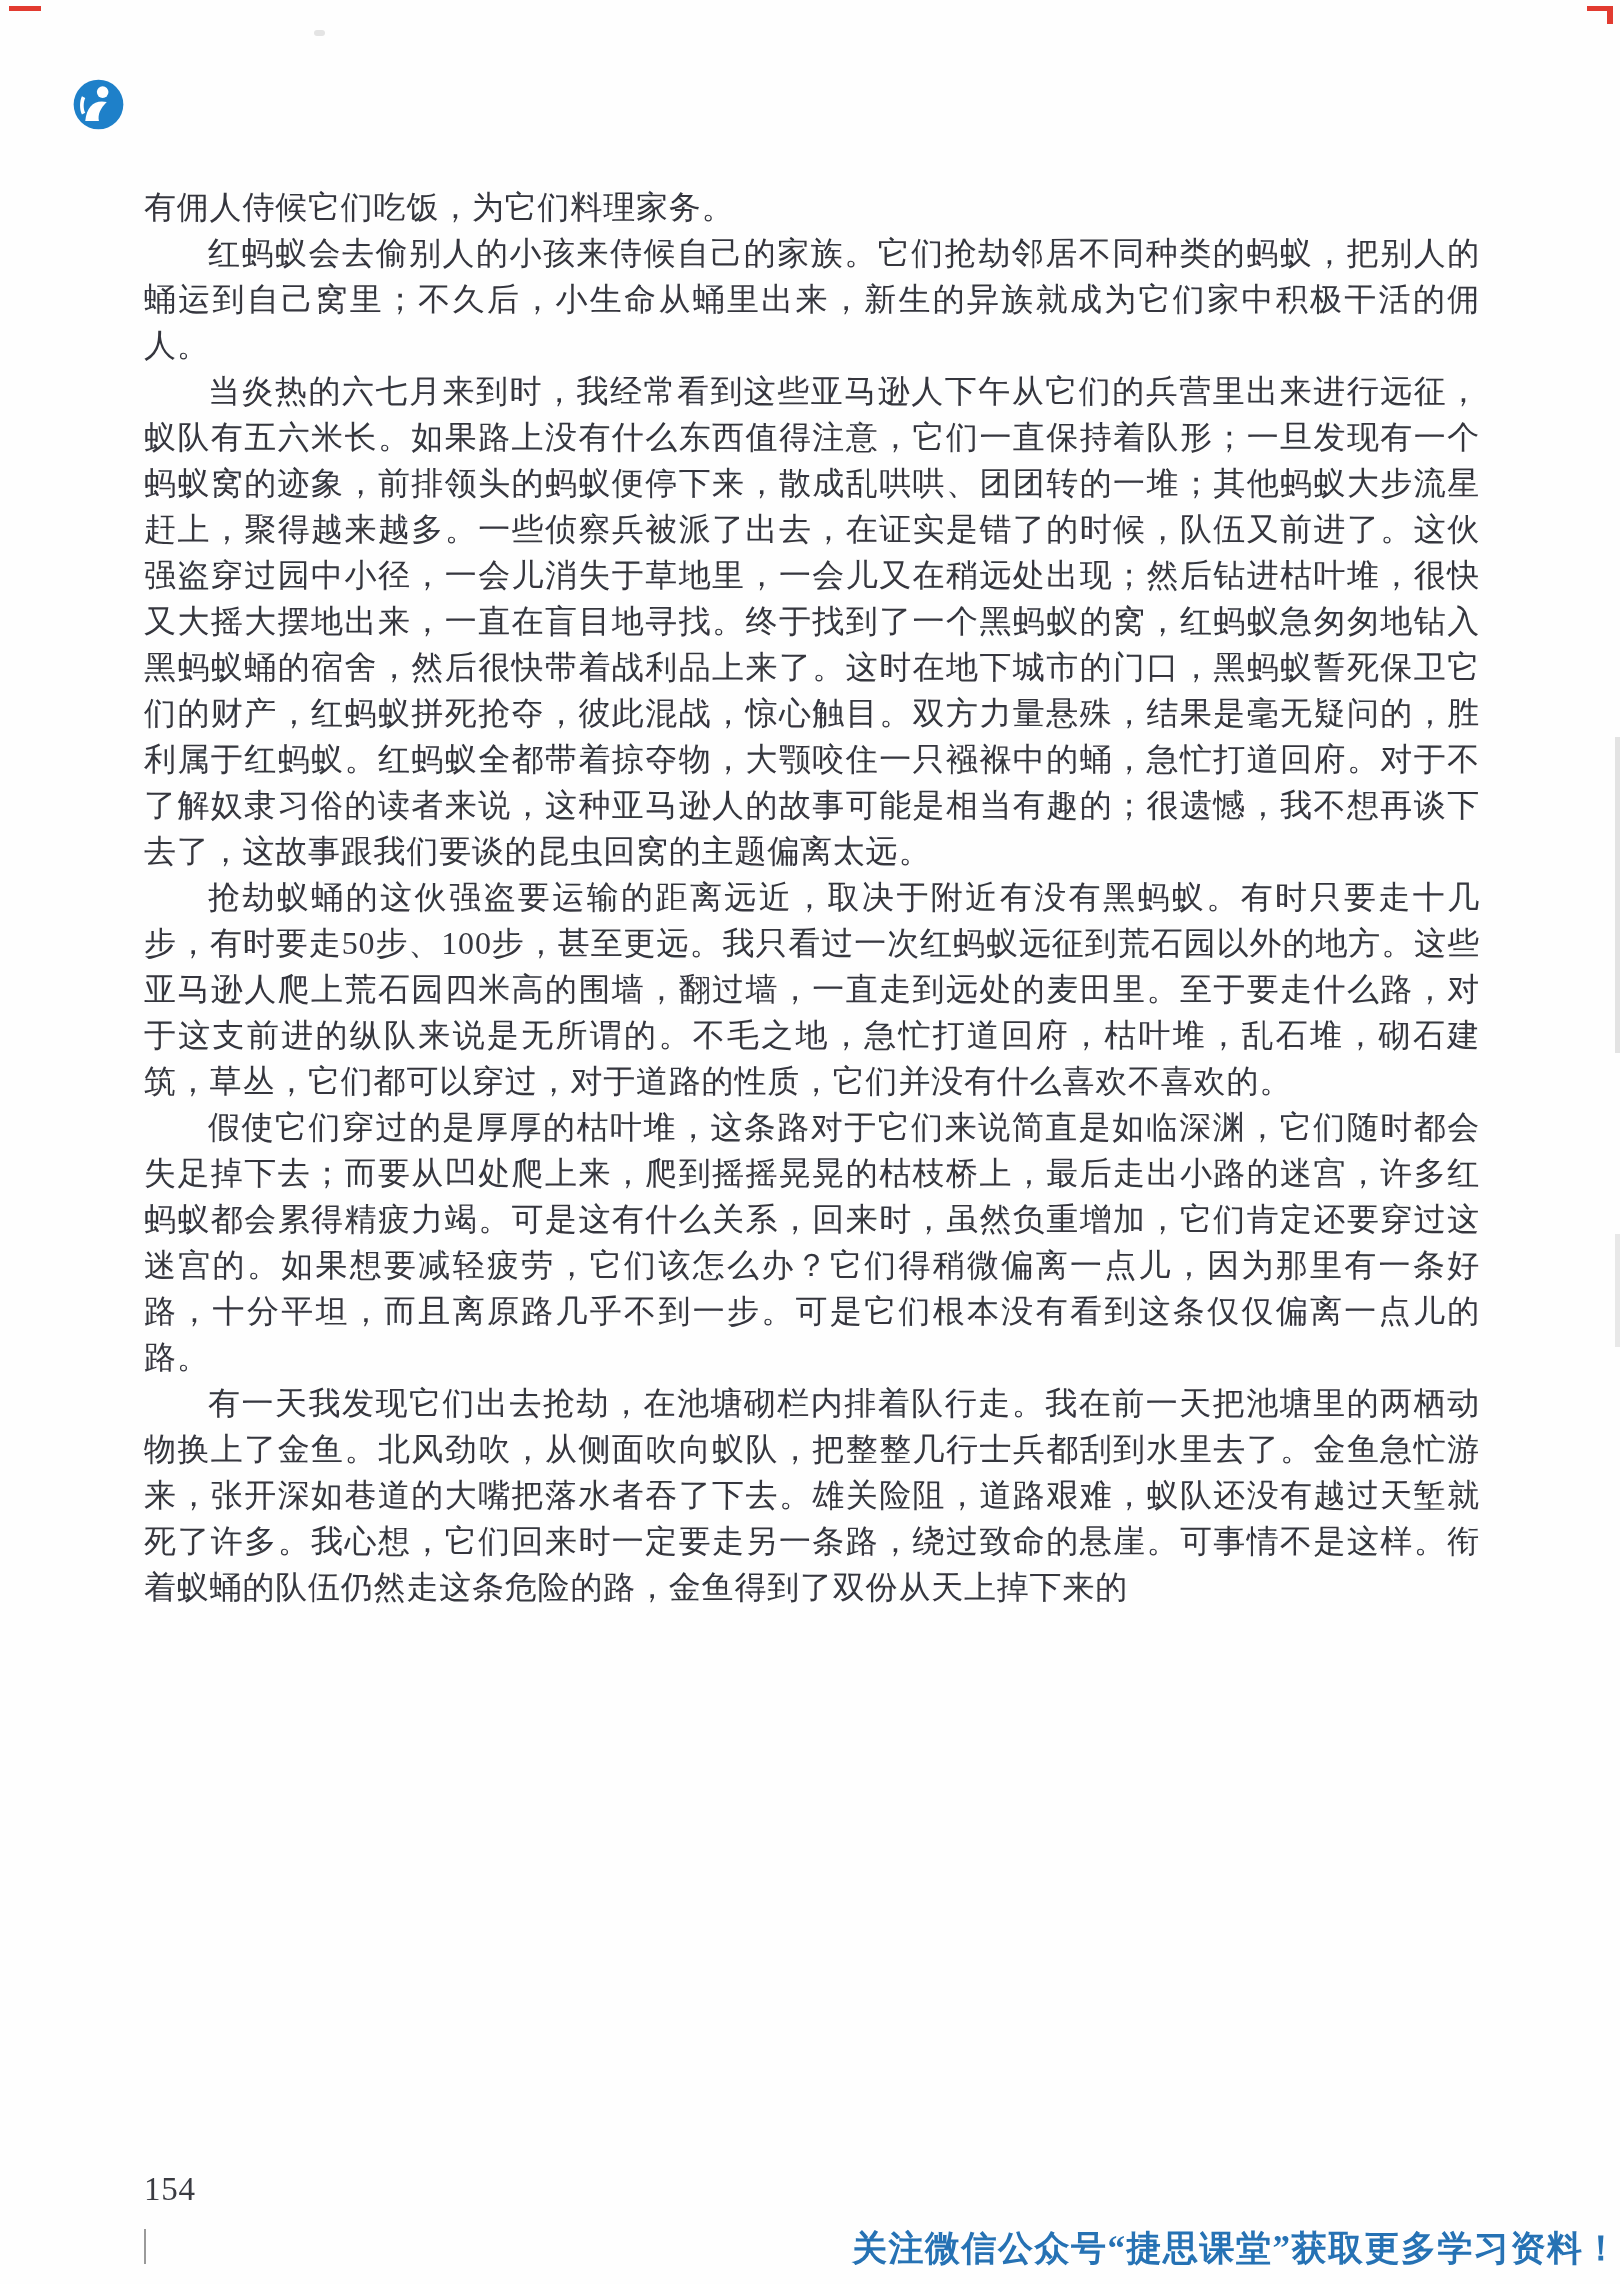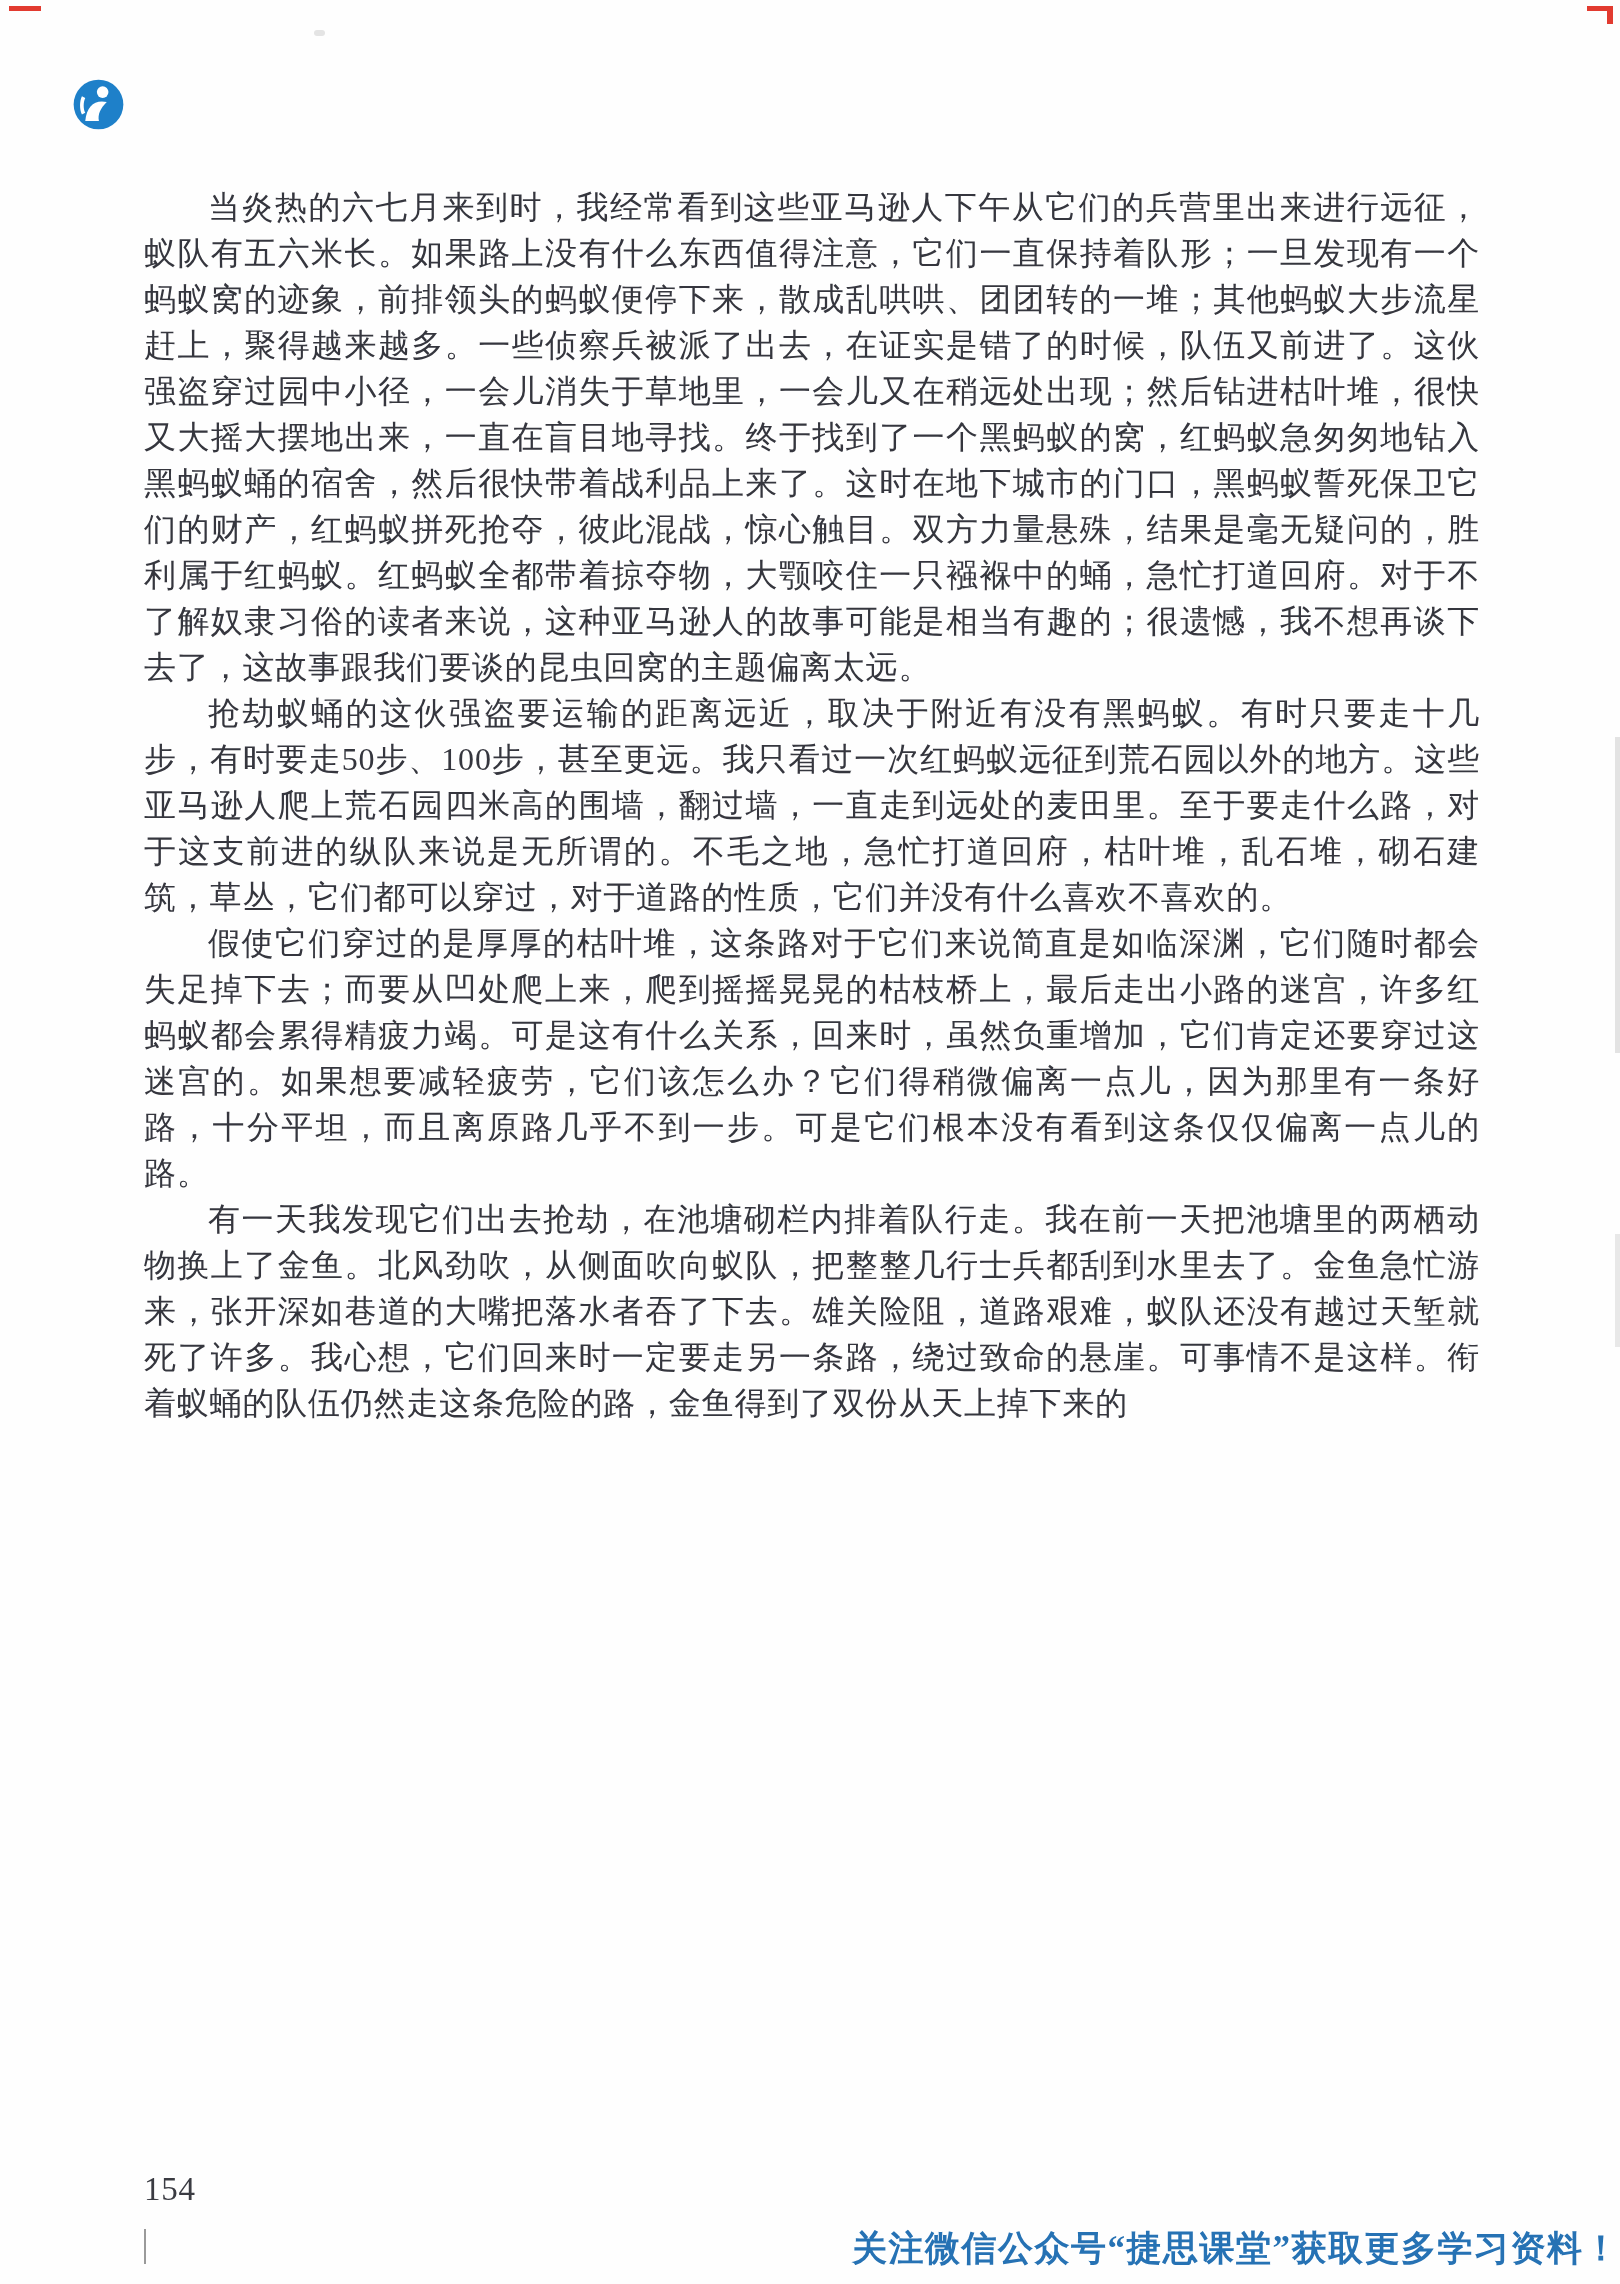--- a/index.html
+++ b/index.html
@@ -124,20 +124,22 @@
   <div class="logo">
     <svg width="53" height="53" viewBox="0 0 64 64" aria-hidden="true">
       <circle cx="32" cy="32" r="30" fill="#1e80c9"></circle>
       <circle cx="37" cy="17" r="7" fill="#ffffff"></circle>
       <path d="M16 52 C18 34 27 26 42 29 C34 37 31 44 32.5 52 Z" fill="#ffffff"></path>
       <path d="M12 22 C9 28 9 38 12 44 L16 42 C13.5 37 13.5 29 16 24 Z" fill="#ffffff"></path>
     </svg>
   </div>
 
   <div class="content">
+    <p class="no-indent">有佣人侍候它们吃饭，为它们料理家务。</p>
+    <p>红蚂蚁会去偷别人的小孩来侍候自己的家族。它们抢劫邻居不同种类的蚂蚁，把别人的蛹运到自己窝里；不久后，小生命从蛹里出来，新生的异族就成为它们家中积极干活的佣人。</p>
     <p>当炎热的六七月来到时，我经常看到这些亚马逊人下午从它们的兵营里出来进行远征，蚁队有五六米长。如果路上没有什么东西值得注意，它们一直保持着队形；一旦发现有一个蚂蚁窝的迹象，前排领头的蚂蚁便停下来，散成乱哄哄、团团转的一堆；其他蚂蚁大步流星赶上，聚得越来越多。一些侦察兵被派了出去，在证实是错了的时候，队伍又前进了。这伙强盗穿过园中小径，一会儿消失于草地里，一会儿又在稍远处出现；然后钻进枯叶堆，很快又大摇大摆地出来，一直在盲目地寻找。终于找到了一个黑蚂蚁的窝，红蚂蚁急匆匆地钻入黑蚂蚁蛹的宿舍，然后很快带着战利品上来了。这时在地下城市的门口，黑蚂蚁誓死保卫它们的财产，红蚂蚁拼死抢夺，彼此混战，惊心触目。双方力量悬殊，结果是毫无疑问的，胜利属于红蚂蚁。红蚂蚁全都带着掠夺物，大颚咬住一只襁褓中的蛹，急忙打道回府。对于不了解奴隶习俗的读者来说，这种亚马逊人的故事可能是相当有趣的；很遗憾，我不想再谈下去了，这故事跟我们要谈的昆虫回窝的主题偏离太远。</p>
     <p>抢劫蚁蛹的这伙强盗要运输的距离远近，取决于附近有没有黑蚂蚁。有时只要走十几步，有时要走50步、100步，甚至更远。我只看过一次红蚂蚁远征到荒石园以外的地方。这些亚马逊人爬上荒石园四米高的围墙，翻过墙，一直走到远处的麦田里。至于要走什么路，对于这支前进的纵队来说是无所谓的。不毛之地，急忙打道回府，枯叶堆，乱石堆，砌石建筑，草丛，它们都可以穿过，对于道路的性质，它们并没有什么喜欢不喜欢的。</p>
     <p>假使它们穿过的是厚厚的枯叶堆，这条路对于它们来说简直是如临深渊，它们随时都会失足掉下去；而要从凹处爬上来，爬到摇摇晃晃的枯枝桥上，最后走出小路的迷宫，许多红蚂蚁都会累得精疲力竭。可是这有什么关系，回来时，虽然负重增加，它们肯定还要穿过这迷宫的。如果想要减轻疲劳，它们该怎么办？它们得稍微偏离一点儿，因为那里有一条好路，十分平坦，而且离原路几乎不到一步。可是它们根本没有看到这条仅仅偏离一点儿的路。</p>
     <p>有一天我发现它们出去抢劫，在池塘砌栏内排着队行走。我在前一天把池塘里的两栖动物换上了金鱼。北风劲吹，从侧面吹向蚁队，把整整几行士兵都刮到水里去了。金鱼急忙游来，张开深如巷道的大嘴把落水者吞了下去。雄关险阻，道路艰难，蚁队还没有越过天堑就死了许多。我心想，它们回来时一定要走另一条路，绕过致命的悬崖。可事情不是这样。衔着蚁蛹的队伍仍然走这条危险的路，金鱼得到了双份从天上掉下来的</p>
   </div>
 
   <div class="page-footer">
     <span class="page-number">154</span>
     <span class="footer-divider"></span>
     <span class="section-name">彼此混战</span>

